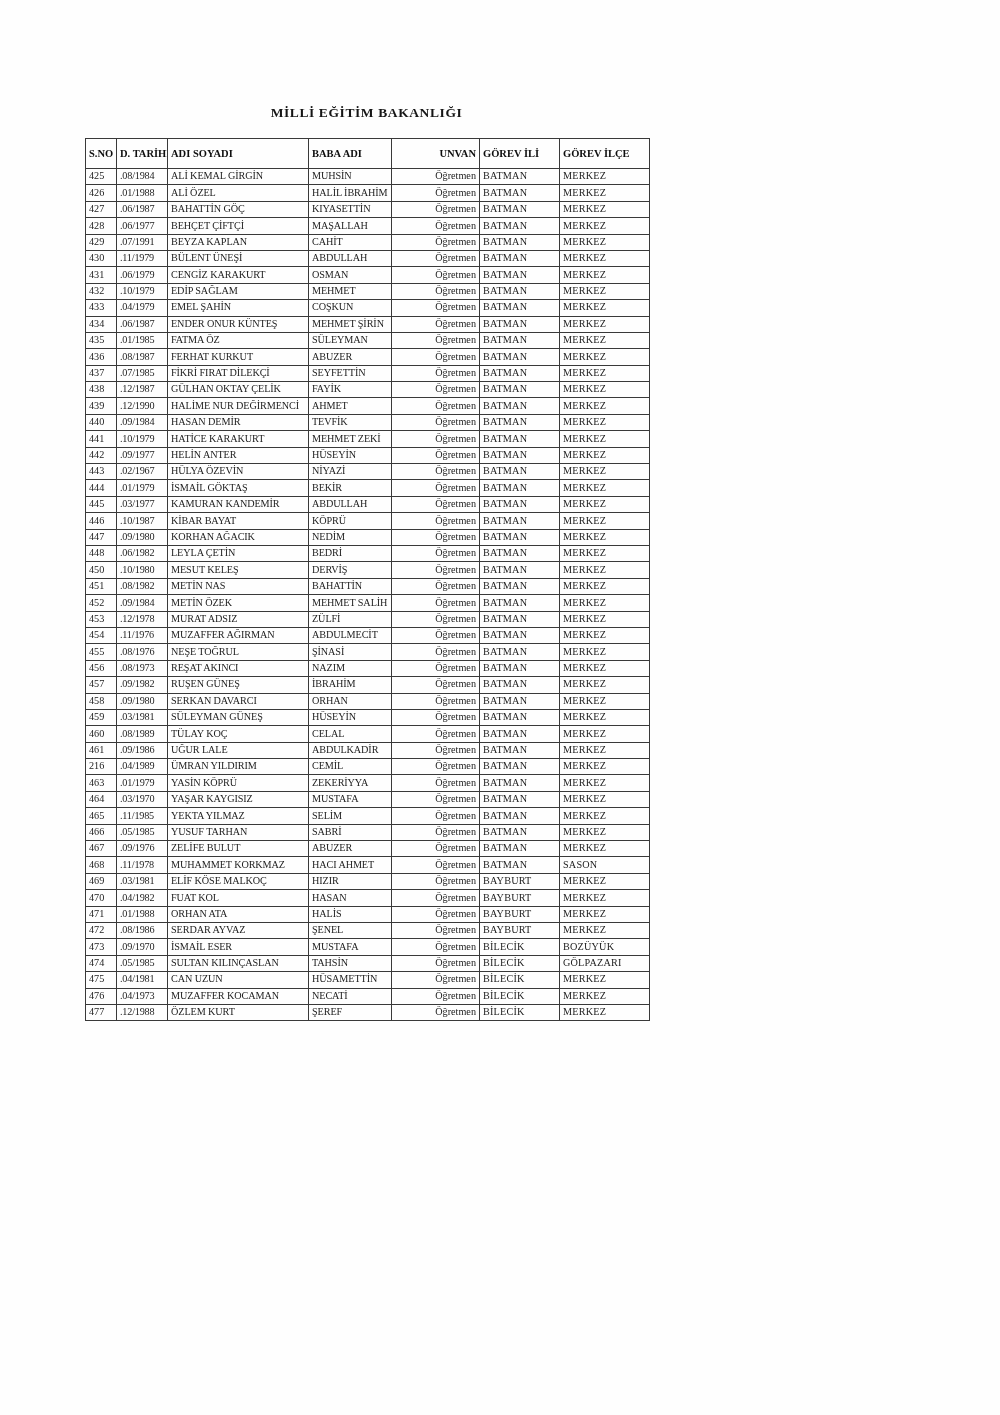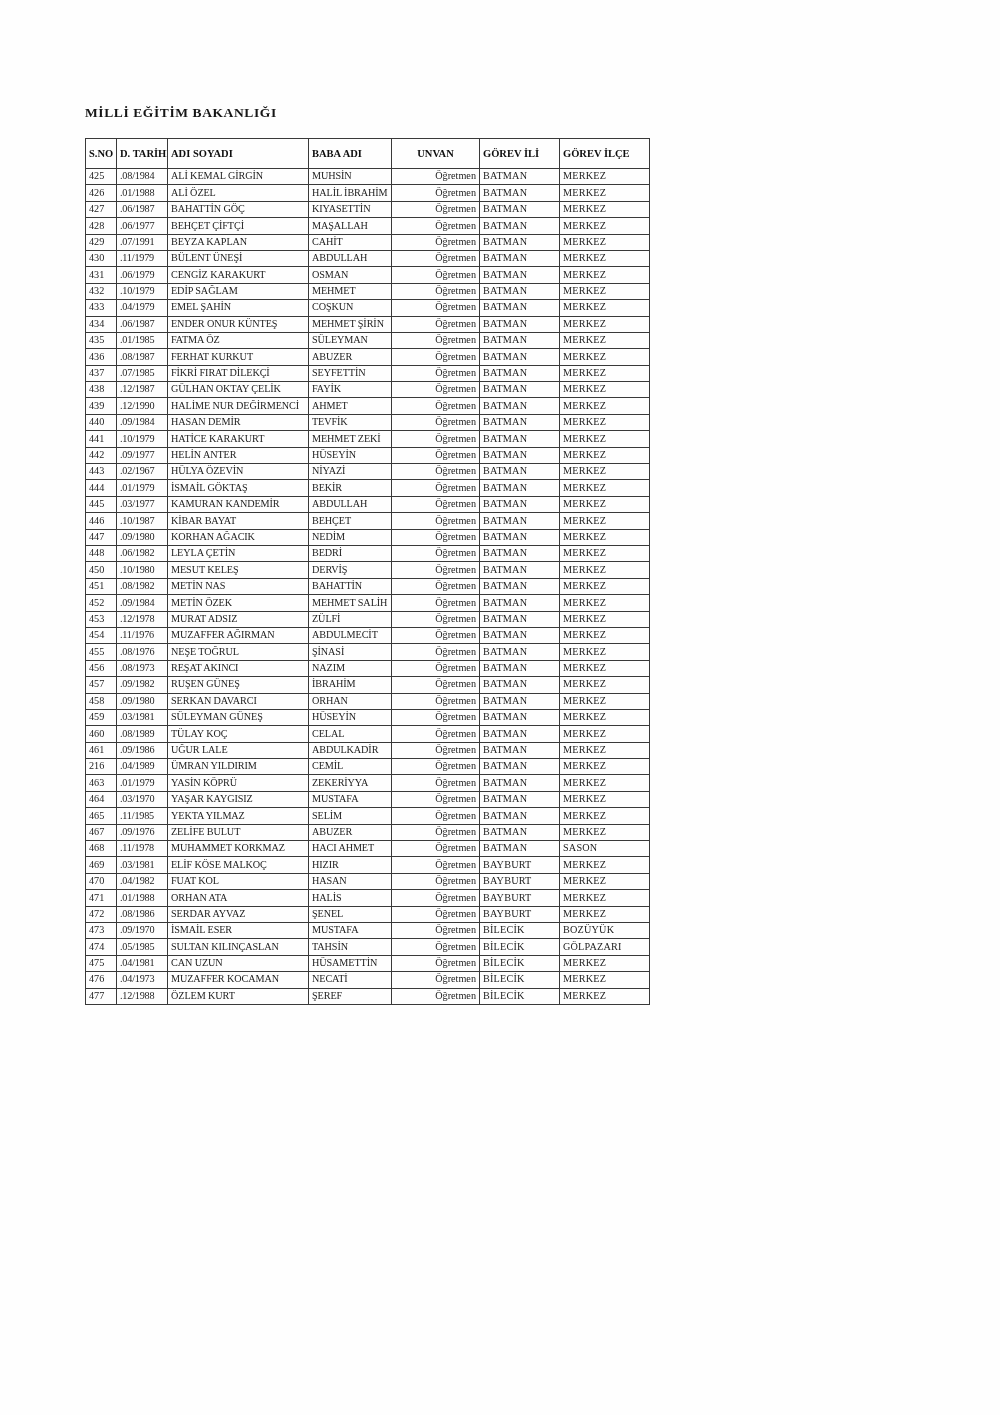--- a/index.html
+++ b/index.html
@@ -10,20 +10,21 @@
     position: relative;
     color: #1c1c1c;
   }
   .page {
     position: absolute; inset: 0;
     background: #fefefe;
   }
   .doc-title {
     position: absolute;
     top: 105px; left: 85px; width: 563px;
+    text-align: center;
     font-size: 13.5px;
     font-weight: bold;
     letter-spacing: 0.6px;
     color: #161616;
   }
   .table-wrap {
     position: absolute;
     top: 138px; left: 85px; width: 564px;
   }
   table.roster {
@@ -38,21 +39,21 @@
     vertical-align: middle;
   }
   table.roster th {
     height: 29px;
     font-size: 10.5px;
     font-weight: bold;
     text-align: left;
     padding: 9px 3px;
     color: #101010;
   }
-  table.roster th.col-unvan { text-align: center; }
+  table.roster th.col-unvan { text-align: right; }
   table.roster td {
     height: 16.4px;
     font-size: 10.2px;
     line-height: 1.05;
     padding: 0 3px;
     color: #242424;
   }
   td.c-sno { text-align: left; font-size: 10px; }
   td.c-date { font-size: 9.8px; letter-spacing: -0.2px; color: #2a2a2a; margin-left: 30px; }
   td.c-name, td.c-father { letter-spacing: -0.1px; }
@@ -277,21 +278,21 @@
             <td class="c-name">KAMURAN KANDEMİR</td>
             <td class="c-father">ABDULLAH</td>
             <td class="c-unvan">Öğretmen</td>
             <td class="c-il">BATMAN</td>
             <td class="c-ilce">MERKEZ</td>
           </tr>
           <tr>
             <td class="c-sno">446</td>
             <td class="c-date">.10/1987</td>
             <td class="c-name">KİBAR BAYAT</td>
-            <td class="c-father">BEHÇET</td>
+            <td class="c-father">KÖPRÜ</td>
             <td class="c-unvan">Öğretmen</td>
             <td class="c-il">BATMAN</td>
             <td class="c-ilce">MERKEZ</td>
           </tr>
           <tr>
             <td class="c-sno">447</td>
             <td class="c-date">.09/1980</td>
             <td class="c-name">KORHAN AĞACIK</td>
             <td class="c-father">NEDİM</td>
             <td class="c-unvan">Öğretmen</td>
@@ -440,20 +441,29 @@
             <td class="c-father">MUSTAFA</td>
             <td class="c-unvan">Öğretmen</td>
             <td class="c-il">BATMAN</td>
             <td class="c-ilce">MERKEZ</td>
           </tr>
           <tr>
             <td class="c-sno">465</td>
             <td class="c-date">.11/1985</td>
             <td class="c-name">YEKTA YILMAZ</td>
             <td class="c-father">SELİM</td>
+            <td class="c-unvan">Öğretmen</td>
+            <td class="c-il">BATMAN</td>
+            <td class="c-ilce">MERKEZ</td>
+          </tr>
+          <tr>
+            <td class="c-sno">466</td>
+            <td class="c-date">.05/1985</td>
+            <td class="c-name">YUSUF TARHAN</td>
+            <td class="c-father">SABRİ</td>
             <td class="c-unvan">Öğretmen</td>
             <td class="c-il">BATMAN</td>
             <td class="c-ilce">MERKEZ</td>
           </tr>
           <tr>
             <td class="c-sno">467</td>
             <td class="c-date">.09/1976</td>
             <td class="c-name">ZELİFE BULUT</td>
             <td class="c-father">ABUZER</td>
             <td class="c-unvan">Öğretmen</td>

